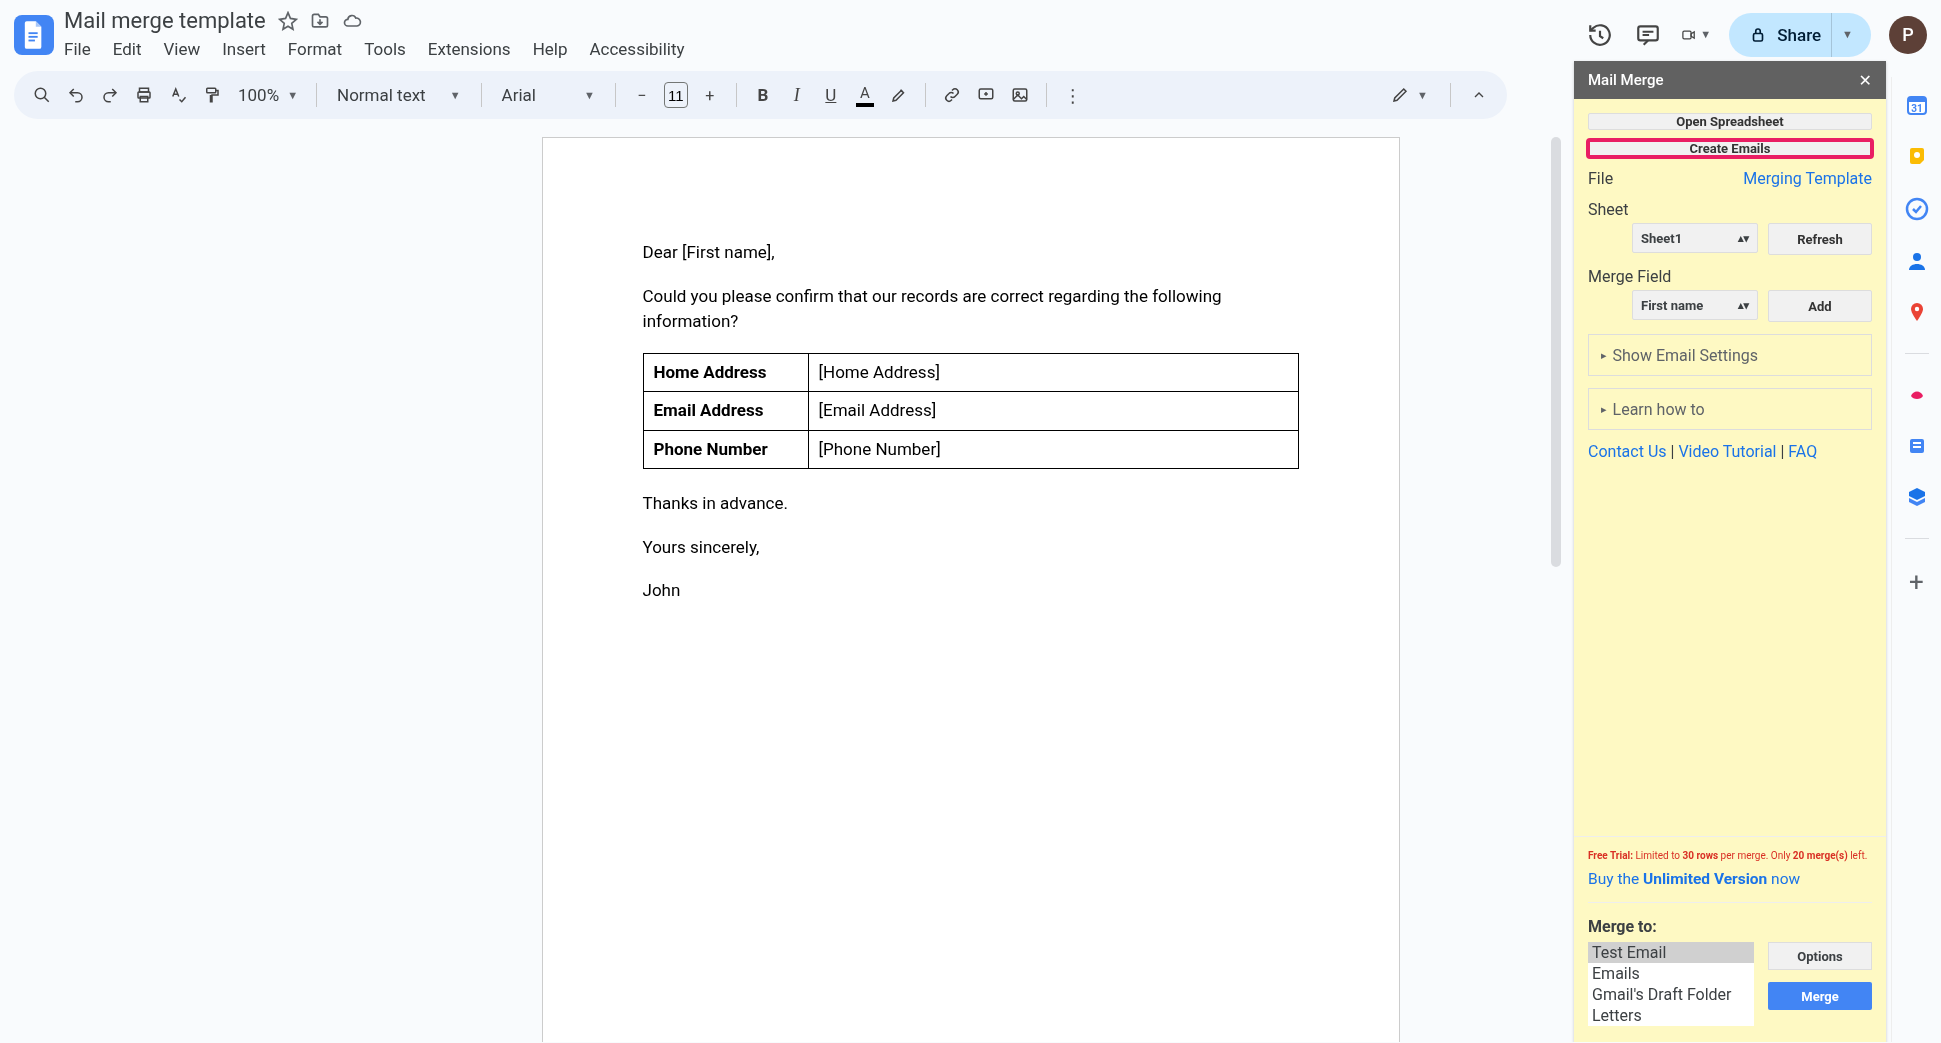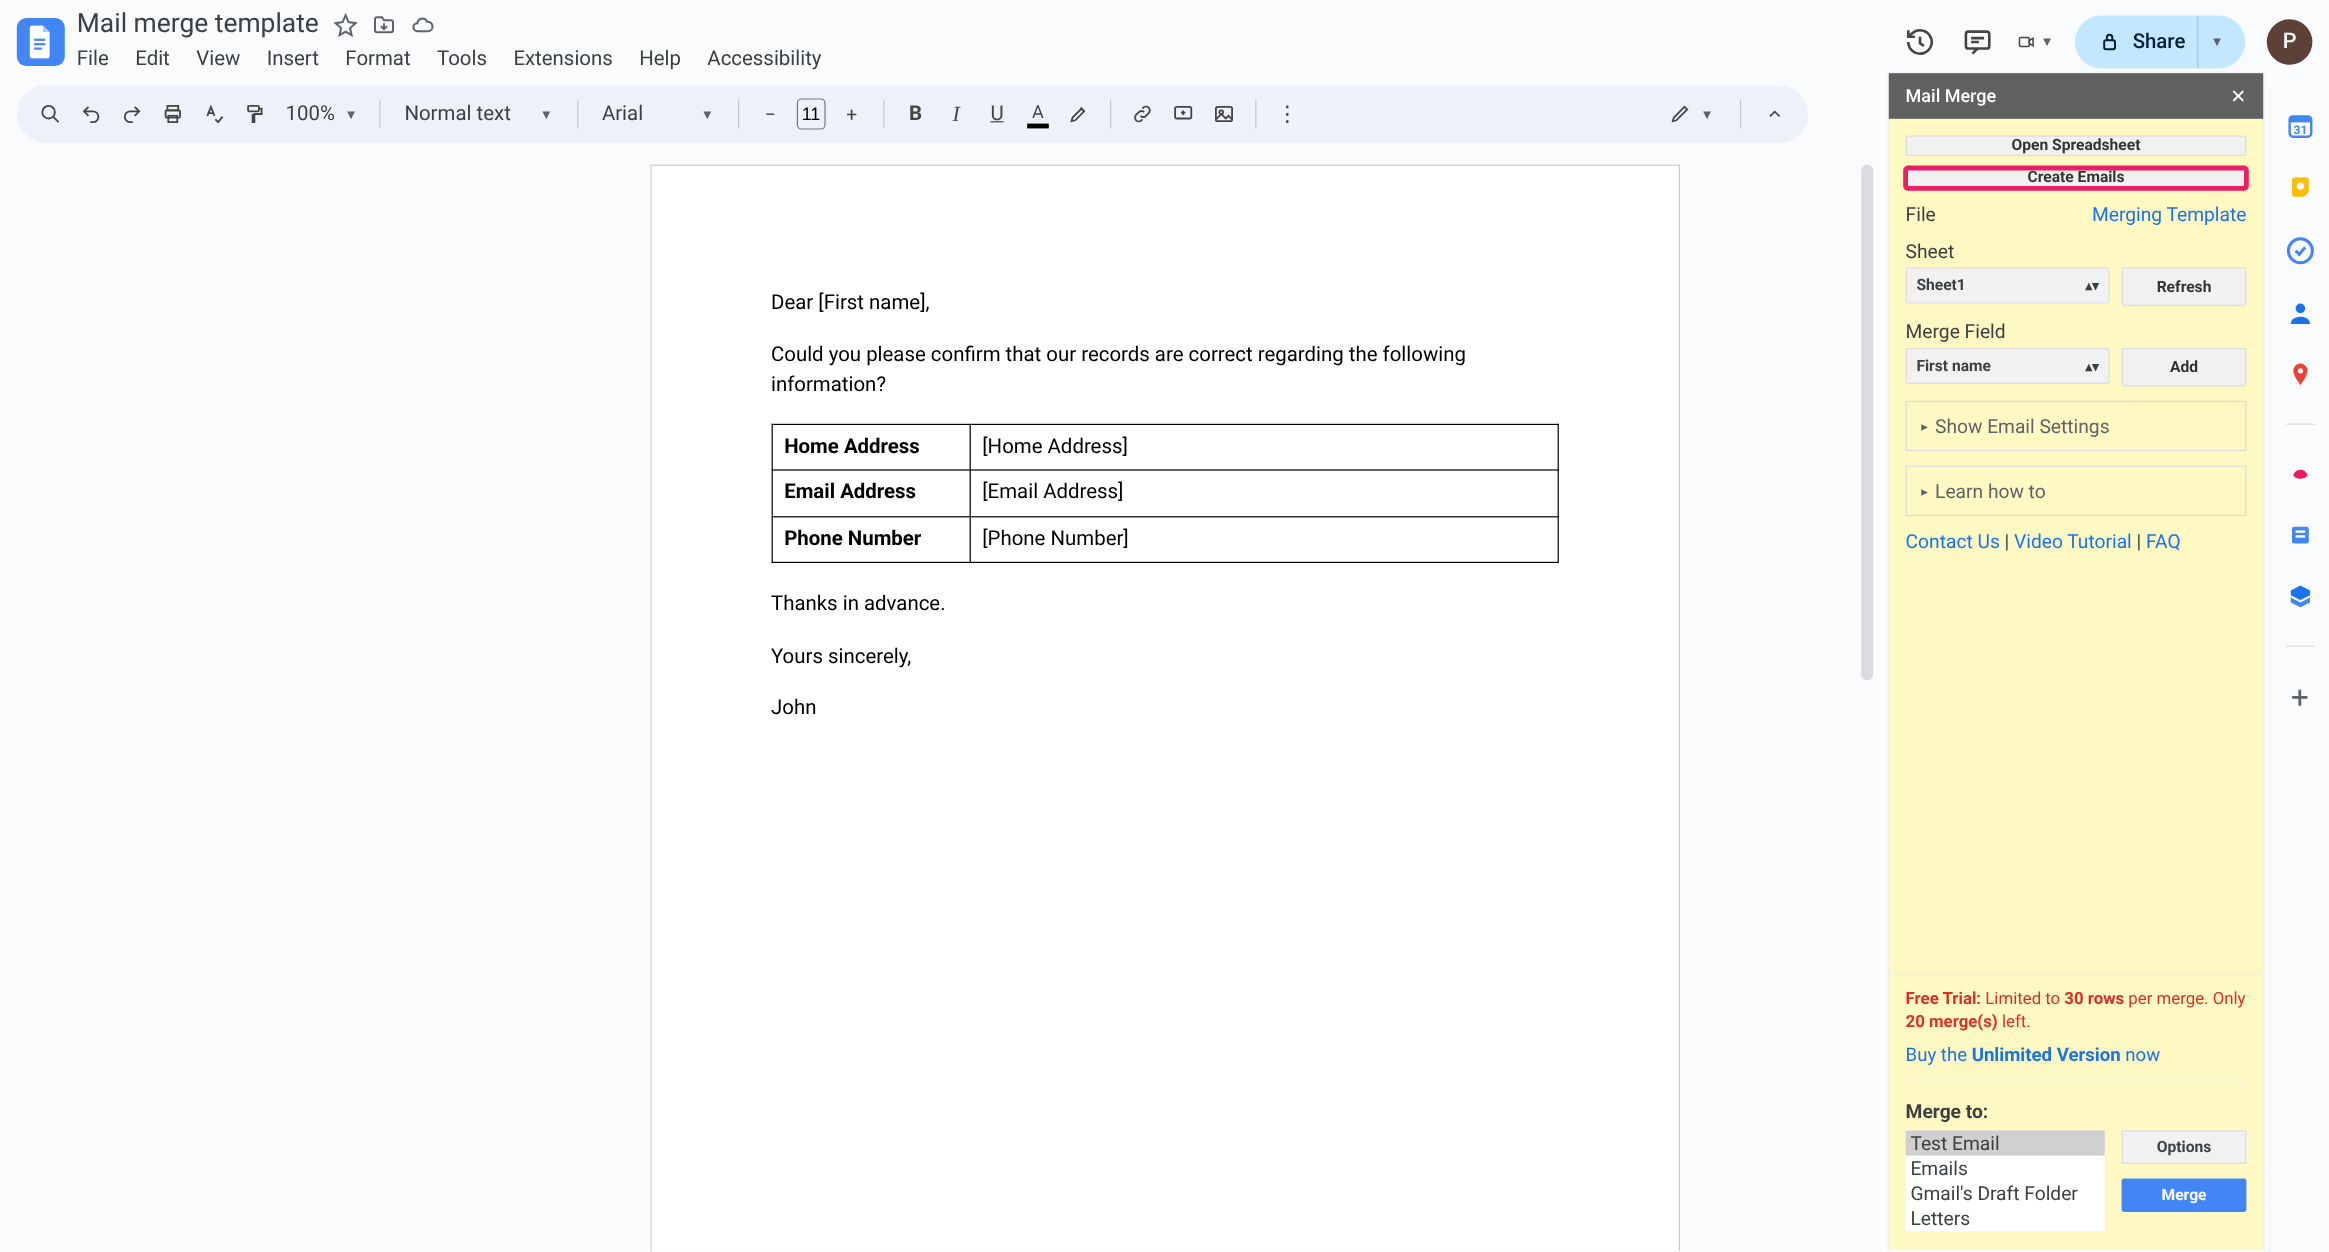--- a/index.html
+++ b/index.html
@@ -46,21 +46,21 @@
   
   .sidebar { width:312px; border:0; background:#fef9c3; position:absolute; right:55px; top:-58px; height:calc(100vh - 60px); display:flex; flex-direction:column; box-shadow:0 1px 3px rgba(0,0,0,0.2);}
   .sidebar-head { background:#616161; color:#fff; height:38px; display:flex; align-items:center; padding:0 14px; font-size:15px; font-weight:500;}
   .close-x { margin-left:auto; font-size:16px; cursor:pointer;}
   .sidebar-body { padding:14px; font-size:14px; display:flex; flex-direction:column; gap:12px; flex:1;}
   .btn-row { display:flex; gap:10px;flex-direction:column; }
   .sb-btn { flex:1; height:32px; background:#f1f1f1; border:1px solid #ddd; font-size:13px; font-weight:700; color:#333; display:flex; align-items:center; justify-content:center; border-radius:2px;}
   .highlight-btn { outline:4px solid #e91e63; outline-offset:-2px;}
   .lbl-row { display:flex; justify-content:space-between; font-size:16px; color:#3c4043;}
   .link { color:#1a73e8; }
-  .select-row { display:flex; gap:10px;}
+  .select-row { display:flex; gap:10px;margin-left:44px;}
   .sb-select { flex:1; height:30px; background:#f1f1f1; border:1px solid #ddd; font-size:13px; font-weight:700; padding:0 8px; display:flex; align-items:center; justify-content:space-between; border-radius:2px;}
   .collapsible { height:42px; border:1px solid #ddd; display:flex; align-items:center; padding:0 12px; font-size:16px; color:#5f6368; gap:6px;}
   .sidebar-footer { padding:12px 14px; border-top:1px solid #eee; font-size:14px;}
   .trial { color:#d93025; font-weight:700;}
   .merge-to-list { background:#fff; margin:6px 0; }
   .merge-item { padding:1px 4px; font-size:16px;}
   .merge-item.selected { background:#d0d0d0;}
   .merge-btn { width:104px; height:28px; background:#4285f4; color:#fff; font-weight:700; border-radius:2px; display:flex; align-items:center; justify-content:center; font-size:13px;}
   .options-btn { width:104px; height:28px; background:#f1f1f1; border:1px solid #ddd; font-size:13px; font-weight:700; display:flex; align-items:center; justify-content:center;}
 
@@ -340,21 +340,21 @@
         </div>
       <div style="font-size:16px;">
         <span class="link">Contact Us</span>
         <span> | </span>
         <span class="link">Video Tutorial</span>
         <span> | </span>
         <span class="link">FAQ</span>
       </div>
     </div>
     <div class="sidebar-footer">
-      <div style="font-size:14px; line-height:1.35;">
+      <div style="font-size:10px; line-height:1.35;">
         <span class="trial">Free Trial:</span><span style="color:#d93025;"> Limited to </span><span class="trial">30 rows</span><span style="color:#d93025;"> per merge. Only </span><span class="trial">20 merge(s)</span><span style="color:#d93025;"> left.</span>
       </div>
       <div style="margin-top:8px;font-size:15.5px;">
         <span class="link"><span>Buy the </span><b>Unlimited Version</b><span> now</span></span>
       </div>
       <hr style="margin:14px 0;border:none;border-top:1px solid #eee;">
       <div>
         <div style="font-weight:700;font-size:16px;">Merge to:</div>
         <div style="display:flex;gap:14px;">
           <div class="merge-to-list" style="flex:1;">

